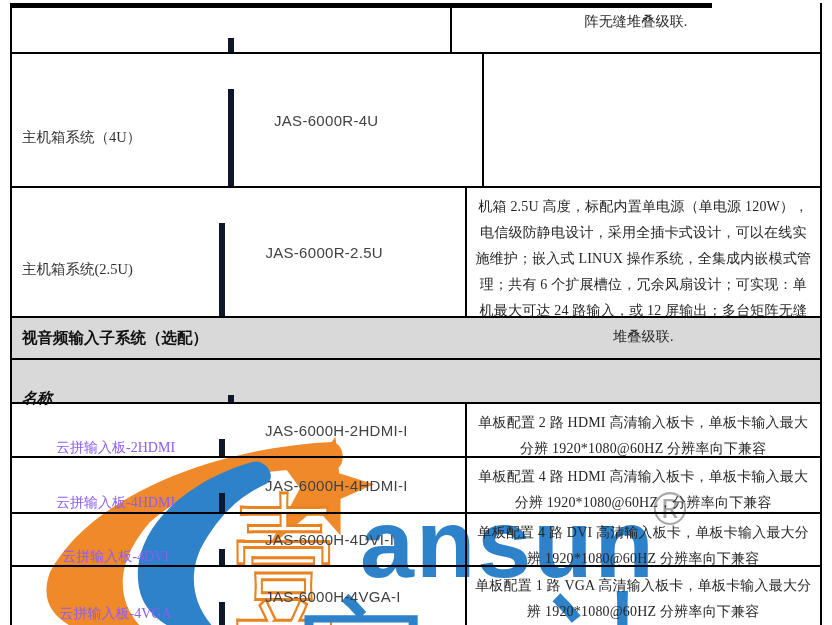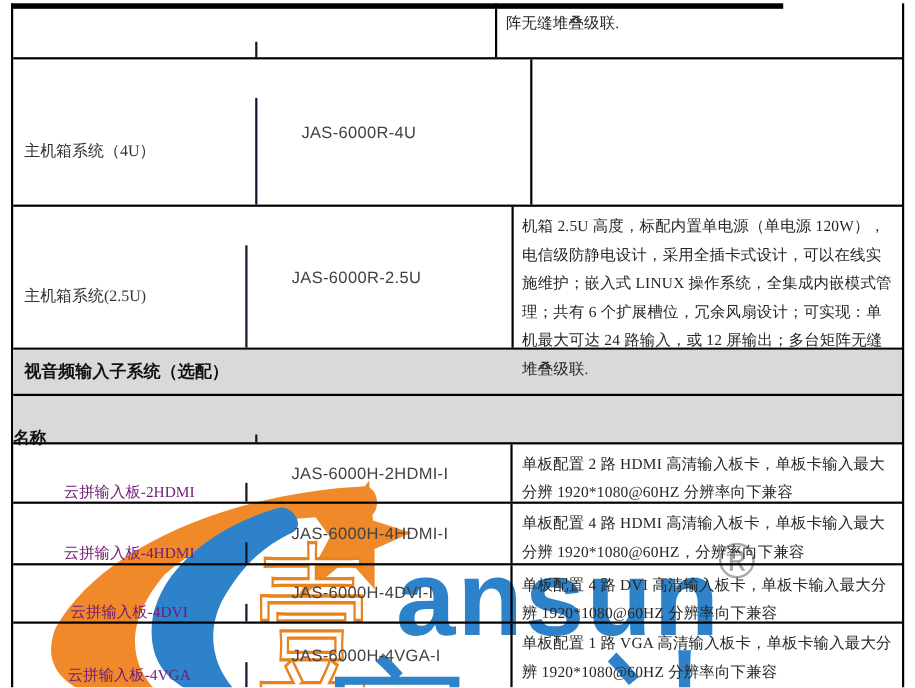--- a/index.html
+++ b/index.html
@@ -17,48 +17,49 @@
     position:absolute;left:10px;top:3px;width:702px;height:5px;
     background:#000;z-index:3;
   }
   .tbl{
     position:absolute;left:10px;top:3px;width:812px;z-index:2;
     box-sizing:border-box;
     border-left:2px solid #000;border-right:2px solid #000;
   }
   .row{display:flex;box-sizing:border-box;border-bottom:2px solid #000;}
   .c{box-sizing:border-box;display:flex;align-items:center;}
-  .c1{width:222px;border-right:2px solid #0f172a;margin-top:35px;}
+  .c1{width:222px;border-right:6px solid #0f172a;margin-top:35px;}
   .c2{width:218px;border-right:2px solid #000;}
   .c3{width:368px;}
   .r-cont{height:51px;}
   .r-host1{height:134px;}
   .r-host2{height:130px;}
   .r-section{height:42px;background:#d9d9d9;}
   .r-colhead{height:44px;background:#d9d9d9;}
   .r-in1{height:54px;}
   .r-in2{height:56px;}
   .r-in3{height:53px;}
   .r-in4{height:60px;}
   .r-bottom{height:9px;background:#d9d9d9;border-bottom:none;}
   .desc{
     display:block;padding:6px 8px 0 8px;
     font-size:14px;line-height:26px;color:#262626;
     letter-spacing:0.2px;
+    text-align:center;
   }
   .name-host{padding-left:10px;font-size:14.5px;color:#333;}
-  .name-center{justify-content:center;font-size:14px;color:#701a75;}
+  .name-center{justify-content:center;font-size:14px;color:#8b5cf6;}
   .model{
     padding-left:8px;
     font-family:"Liberation Sans","DejaVu Sans",sans-serif;
     font-size:15px;color:#424242;letter-spacing:0.3px;margin-left:32px;
   }
   .hd{
     font-family:"Liberation Sans","DejaVu Sans",sans-serif;
-    font-weight:bold;font-size:15px;color:#111;
+    font-weight:bold;font-size:15px;color:#111;padding-left:10px;font-style:italic;
   }
   .section-cell{
     width:100%;display:flex;align-items:center;padding-left:10px;
     font-family:"Liberation Sans","DejaVu Sans",sans-serif;
     font-weight:bold;font-size:15.5px;color:#111;box-sizing:border-box;border-radius:15px;
   }
 </style>
 </head>
 <body>
 

